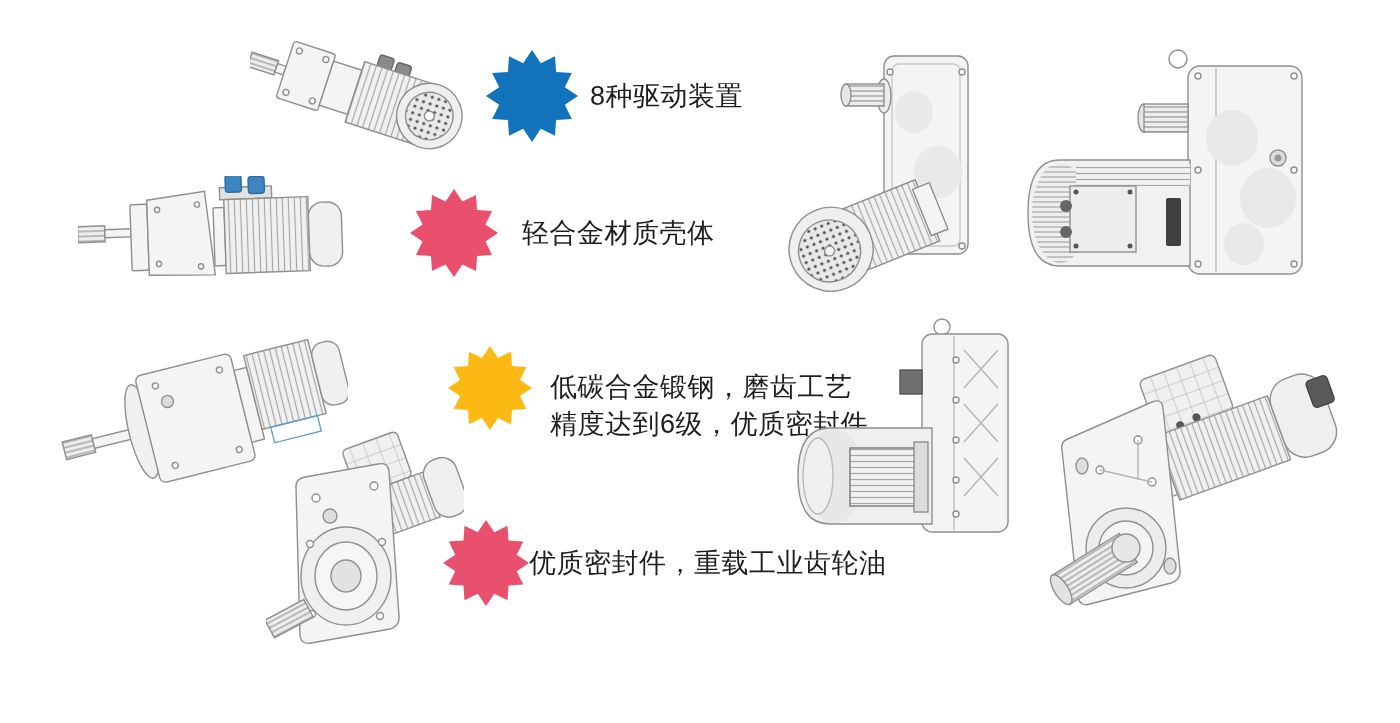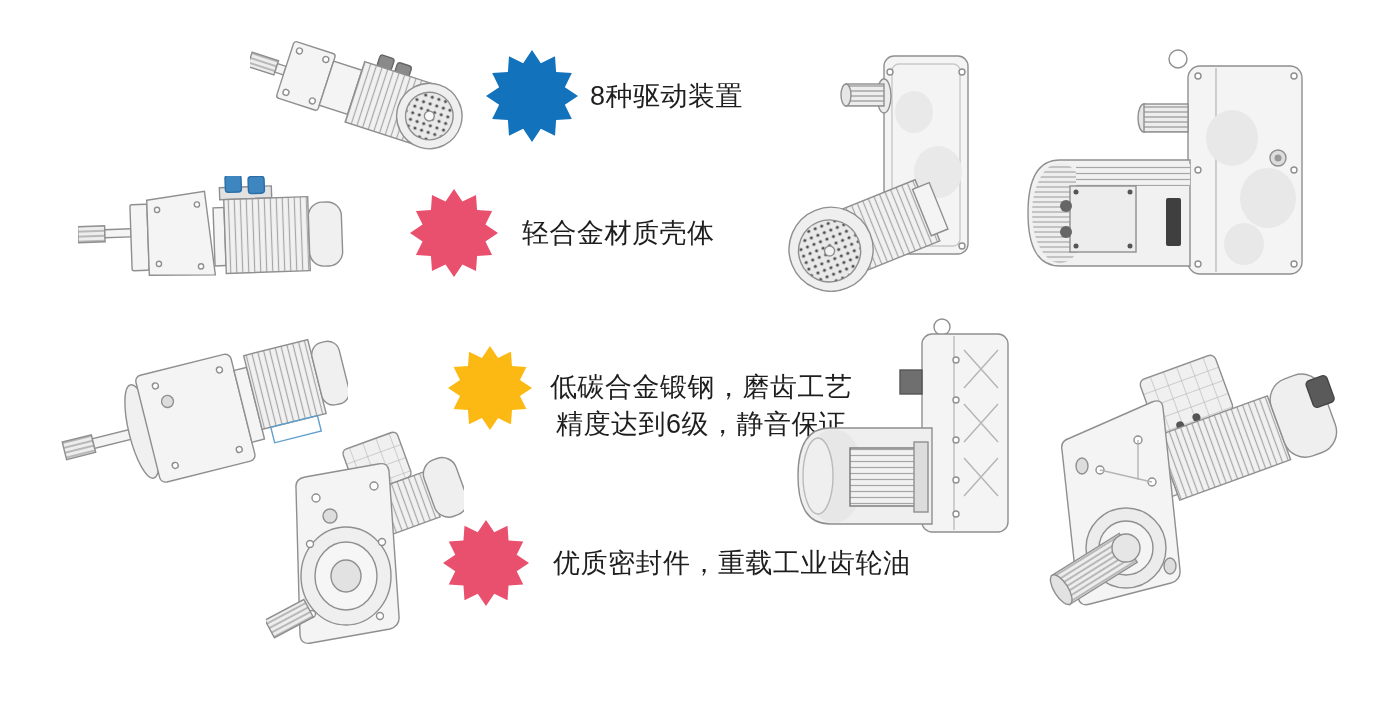--- a/index.html
+++ b/index.html
@@ -12,22 +12,22 @@
   
   .badge{position:absolute;display:flex;align-items:center;}
   .badge .star{flex:0 0 auto;display:block;}
   .badge-text{color:#1e1e1e;font-size:27px;line-height:37px;font-weight:500;letter-spacing:.5px;white-space:nowrap;}
   .badge1{left:486px;top:50px;gap:12px;}
   .badge1 .star{width:92px;height:92px;}
   .badge2{left:410px;top:189px;gap:24px;align-items:center;}
   .badge2 .star{width:88px;height:88px;}
   .badge3{left:448px;top:346px;gap:18px;}
   .badge3 .star{width:84px;height:84px;}
-  .badge3 .badge-text{transform:translateY(18px);text-align:center;}
-  .badge4{left:443px;top:520px;gap:24px;}
+  .badge3 .badge-text{transform:translateY(18px);}
+  .badge4{left:443px;top:520px;}
   .badge4 .star{width:86px;height:86px;}
   
   .machine{position:absolute;}
   .m1{left:250px;top:28px;width:214px;height:162px;}
   .m2{left:78px;top:176px;width:268px;height:122px;}
   .m3{left:60px;top:328px;width:288px;height:176px;}
   .m4{left:266px;top:426px;width:198px;height:232px;}
   .m5{left:786px;top:50px;width:192px;height:242px;}
   .m6{left:1016px;top:46px;width:296px;height:248px;}
   .m7{left:792px;top:316px;width:240px;height:232px;}
@@ -81,21 +81,21 @@
       <div>轻合金材质壳体</div>
     </div>
   </div>
 
   <div class="badge badge3">
     <svg class="star" viewBox="0 0 100 100">
       <polygon points="50,0 59.6,14.3 75,6.7 76.2,23.8 93.3,25 85.7,40.4 100,50 85.7,59.6 93.3,75 76.2,76.2 75,93.3 59.6,85.7 50,100 40.4,85.7 25,93.3 23.8,76.2 6.7,75 14.3,59.6 0,50 14.3,40.4 6.7,25 23.8,23.8 25,6.7 40.4,14.3" fill="#fdb913"></polygon>
     </svg>
     <div class="badge-text">
       <div>低碳合金锻钢，磨齿工艺</div>
-      <div>精度达到6级，静音保证</div>
+      <div>精度达到6级，优质密封件</div>
     </div>
   </div>
 
   <div class="badge badge4">
     <svg class="star" viewBox="0 0 100 100">
       <polygon points="50,0 59.6,14.3 75,6.7 76.2,23.8 93.3,25 85.7,40.4 100,50 85.7,59.6 93.3,75 76.2,76.2 75,93.3 59.6,85.7 50,100 40.4,85.7 25,93.3 23.8,76.2 6.7,75 14.3,59.6 0,50 14.3,40.4 6.7,25 23.8,23.8 25,6.7 40.4,14.3" fill="#e8506e"></polygon>
     </svg>
     <div class="badge-text">
       <div>优质密封件，重载工业齿轮油</div>
     </div>

